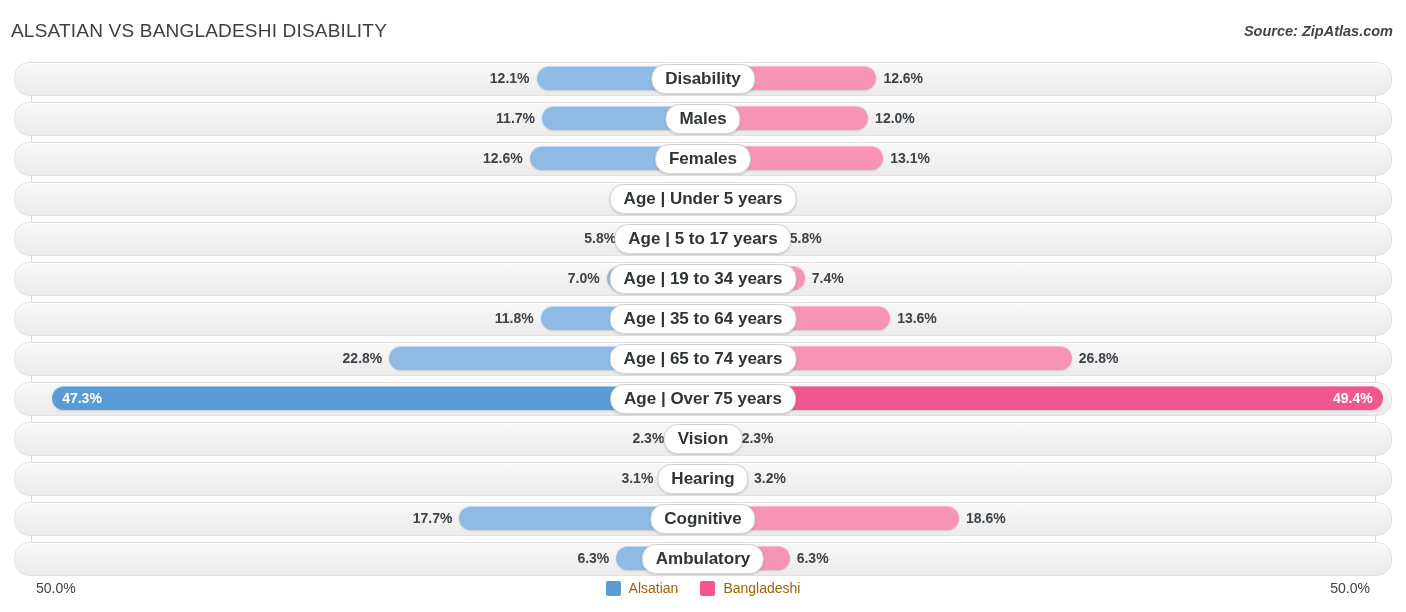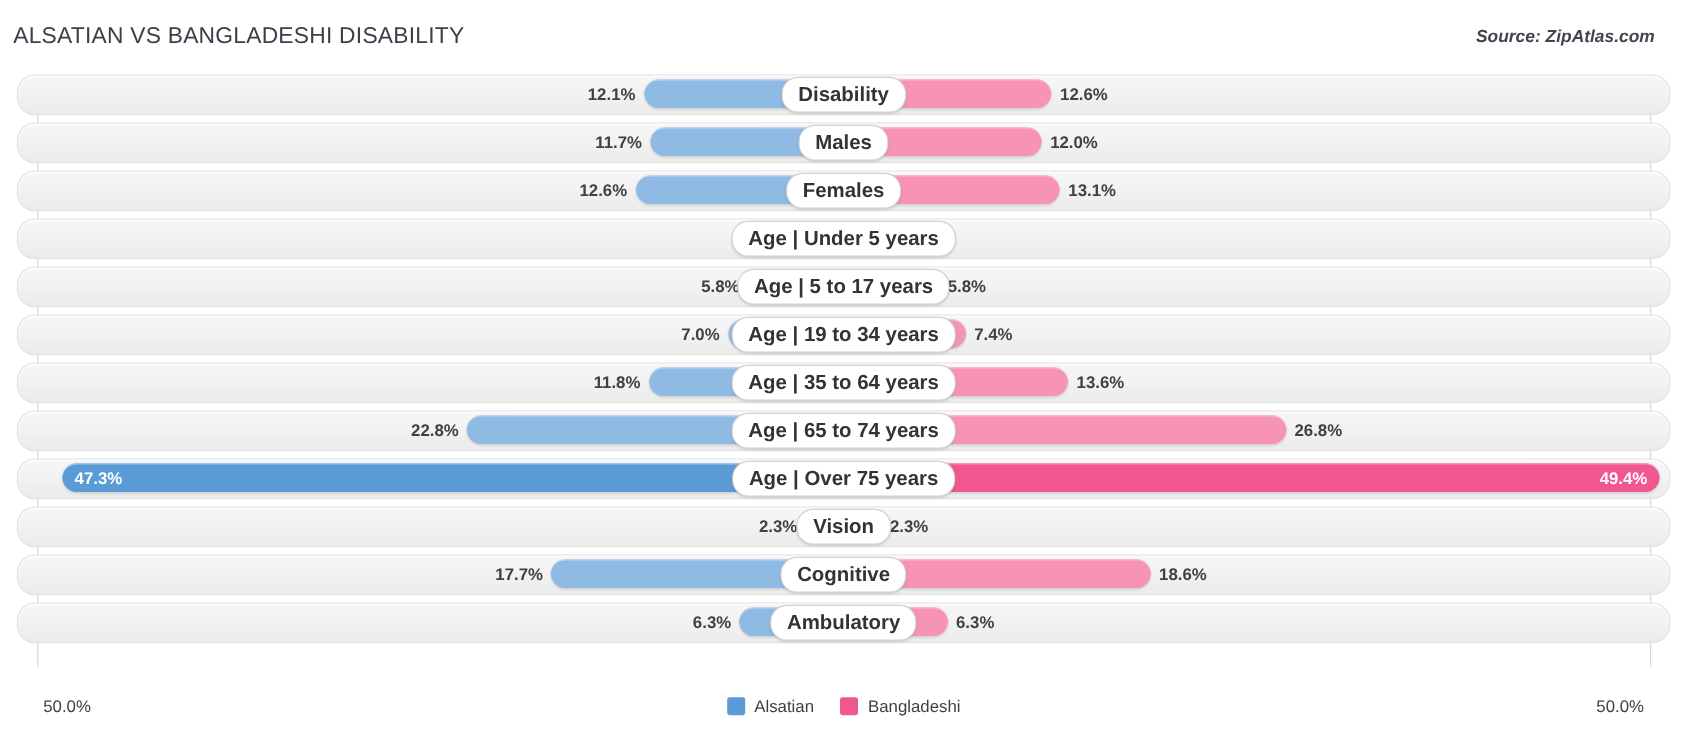--- a/index.html
+++ b/index.html
@@ -12,21 +12,21 @@
     height: 612px;
     font-family: "Liberation Sans", sans-serif;
     color: #2f3437;
     overflow: hidden;
     position: relative;
   }
 
   
   .header {
     position: absolute;
-    top: 0; left: 0; right: 16px;
+    top: 0; left: 0; right: 2px;
     height: 58px;
   }
   .chart-title {
     position: absolute;
     left: 11px;
     top: 20px;
     font-size: 19px;
     letter-spacing: 0.2px;
     color: #3a4149;
     white-space: nowrap;
@@ -163,21 +163,21 @@
     display: flex;
     justify-content: center;
     align-items: center;
     gap: 22px;
   }
   .legend-item {
     display: flex;
     align-items: center;
     gap: 8px;
     font-size: 14px;
-    color: #404040;
+    color: #a16207;
     white-space: nowrap;
   }
   .swatch {
     width: 15px;
     height: 15px;
     border-radius: 2px;
     display: inline-block;
   }
 </style>
 </head>
@@ -254,20 +254,27 @@
         <div class="val left inside" style="left: calc(2.7% + 10px); text-align: right;">47.3%</div>
         <div class="val right inside" style="right: calc(0.6% + 10px); text-align: right;">49.4%</div>
         <div class="pill">Age | Over 75 years</div>
       </div>
       <div class="row">
         <div class="bar left" style="width: 2.3%;"></div>
         <div class="bar right" style="width: 2.3%;"></div>
         <div class="val left" style="right: calc(52.3% + 7px);">2.3%</div>
         <div class="val right" style="left: calc(52.3% + 7px);">2.3%</div>
         <div class="pill">Vision</div>
+      </div>
+      <div class="row">
+        <div class="bar left" style="width: 3.1%;"></div>
+        <div class="bar right" style="width: 3.2%;"></div>
+        <div class="val left" style="right: calc(53.1% + 7px);">3.1%</div>
+        <div class="val right" style="left: calc(53.2% + 7px);">3.2%</div>
+        <div class="pill">Hearing</div>
       </div>
       <div class="row">
         <div class="bar left" style="width: 17.7%;"></div>
         <div class="bar right" style="width: 18.6%;"></div>
         <div class="val left" style="right: calc(67.7% + 7px);">17.7%</div>
         <div class="val right" style="left: calc(68.6% + 7px);">18.6%</div>
         <div class="pill">Cognitive</div>
       </div>
       <div class="row">
         <div class="bar left" style="width: 6.3%;"></div>

